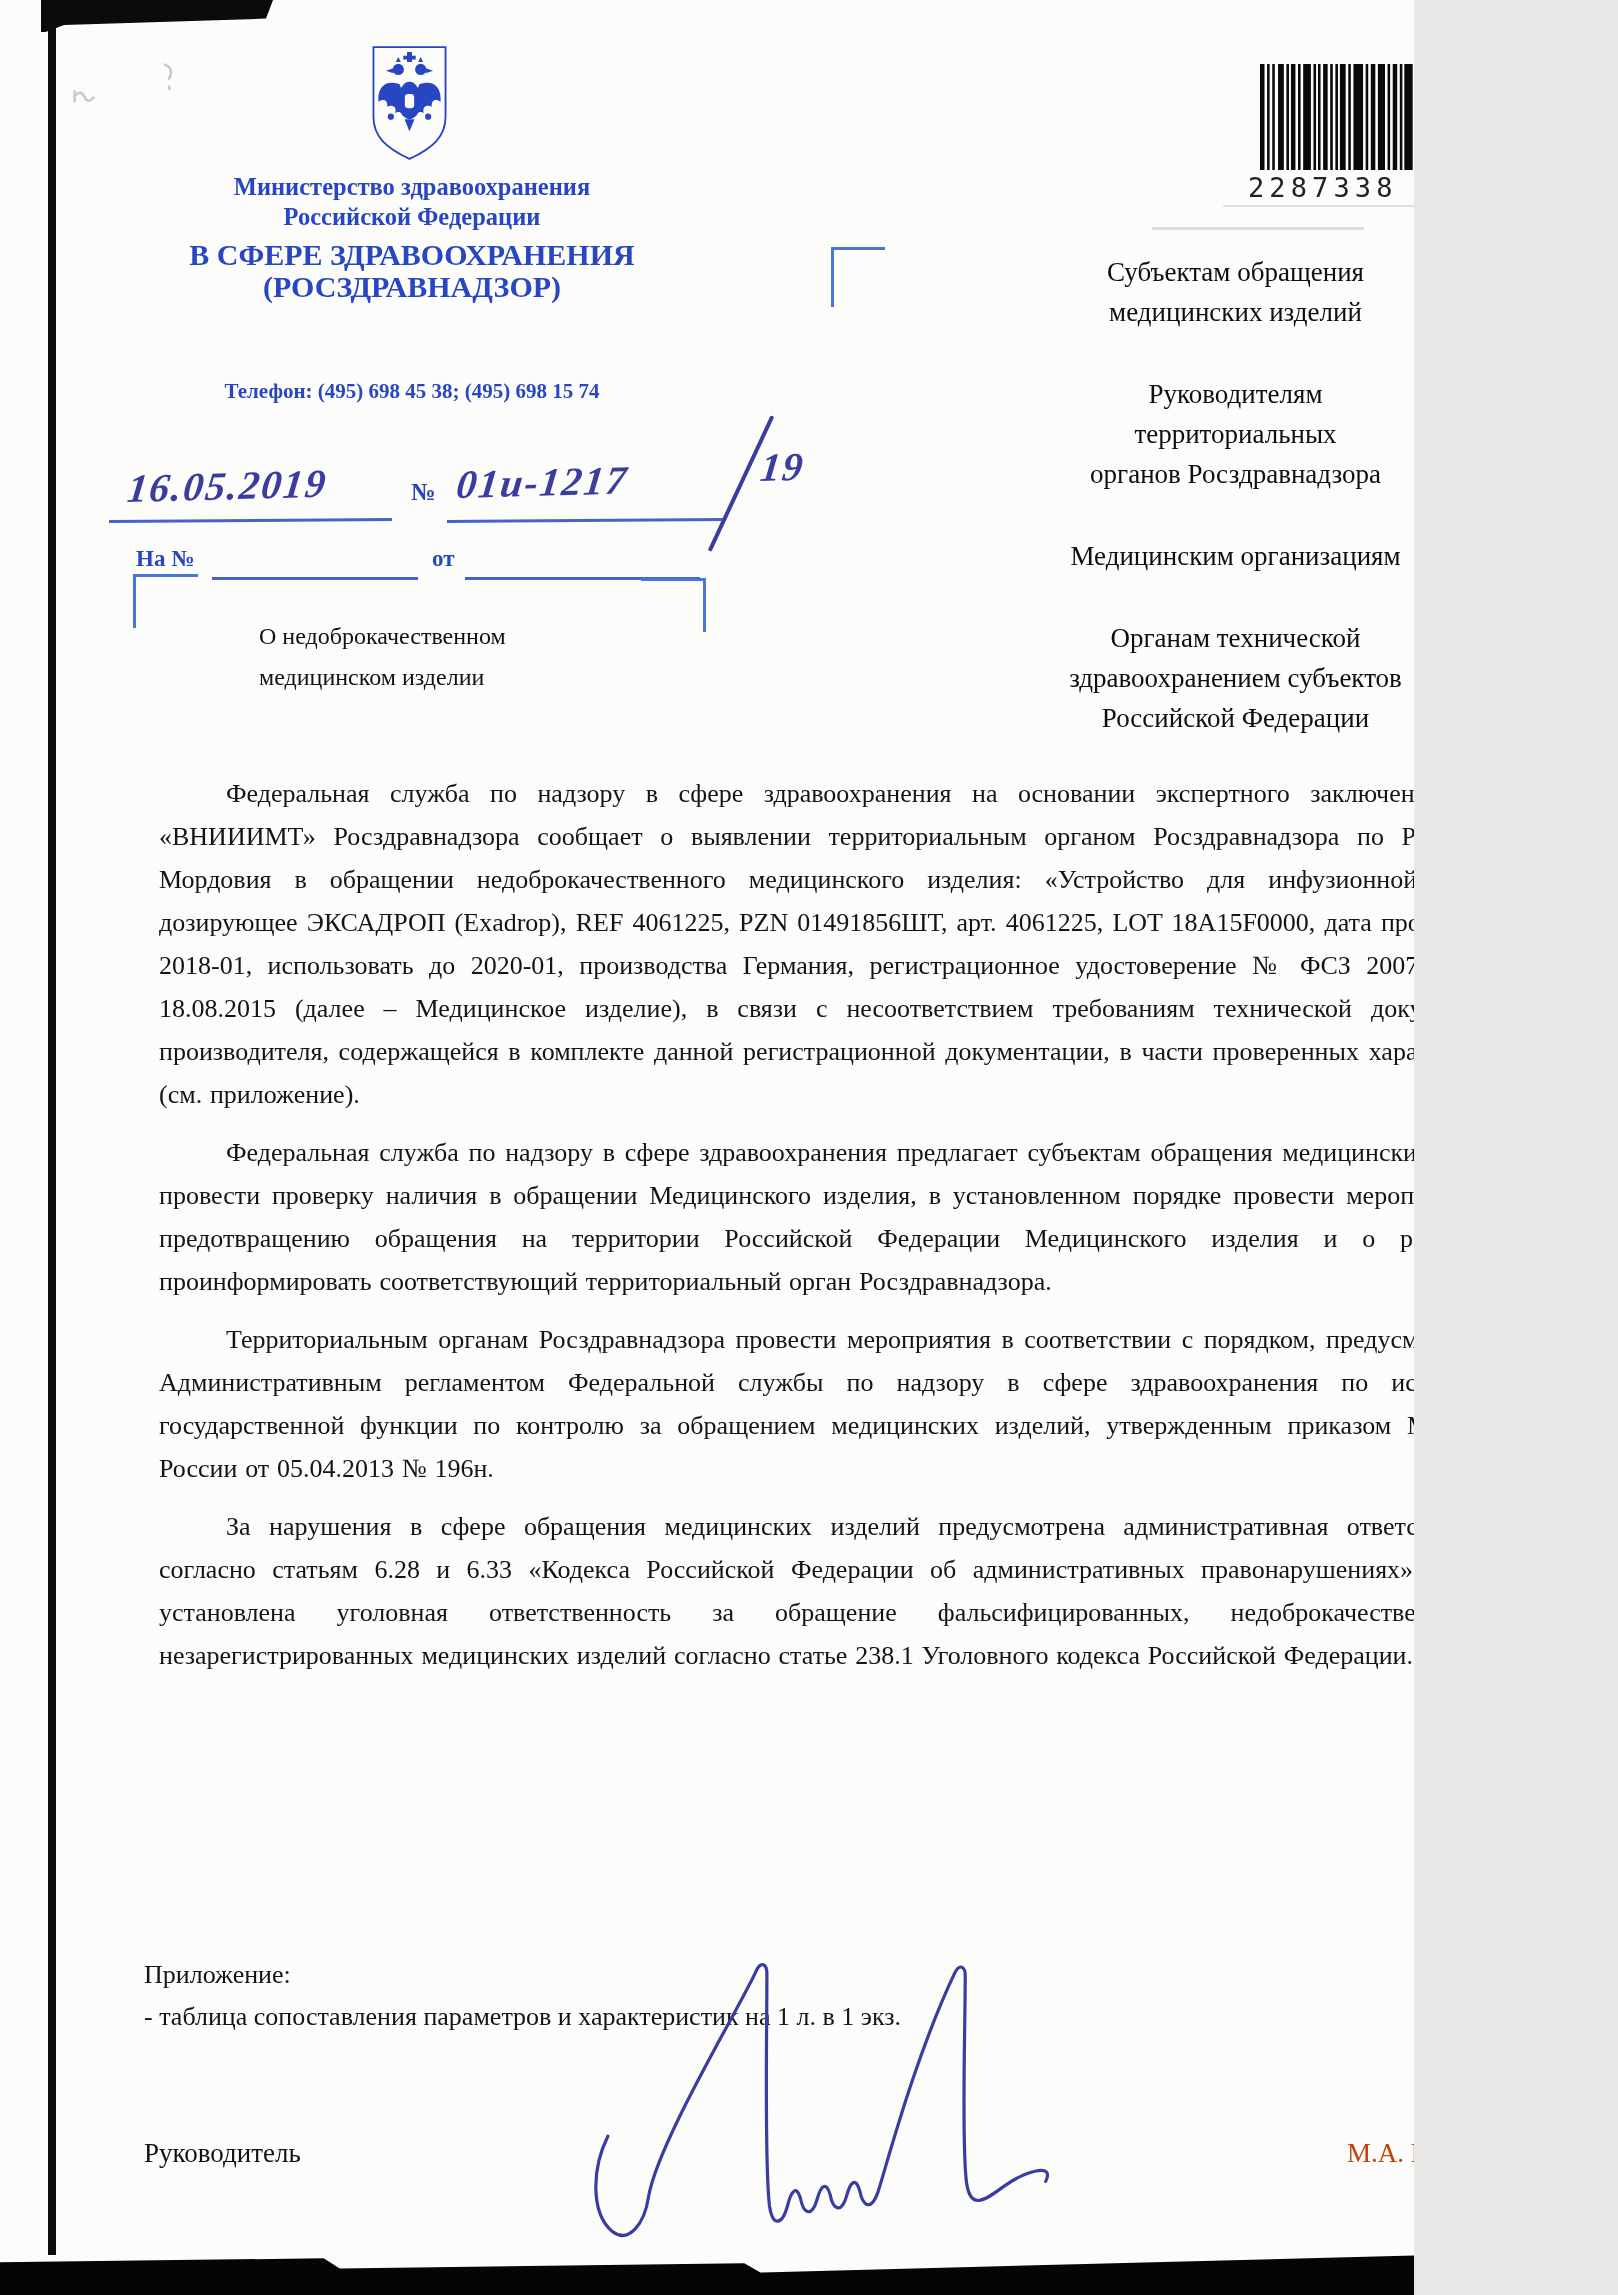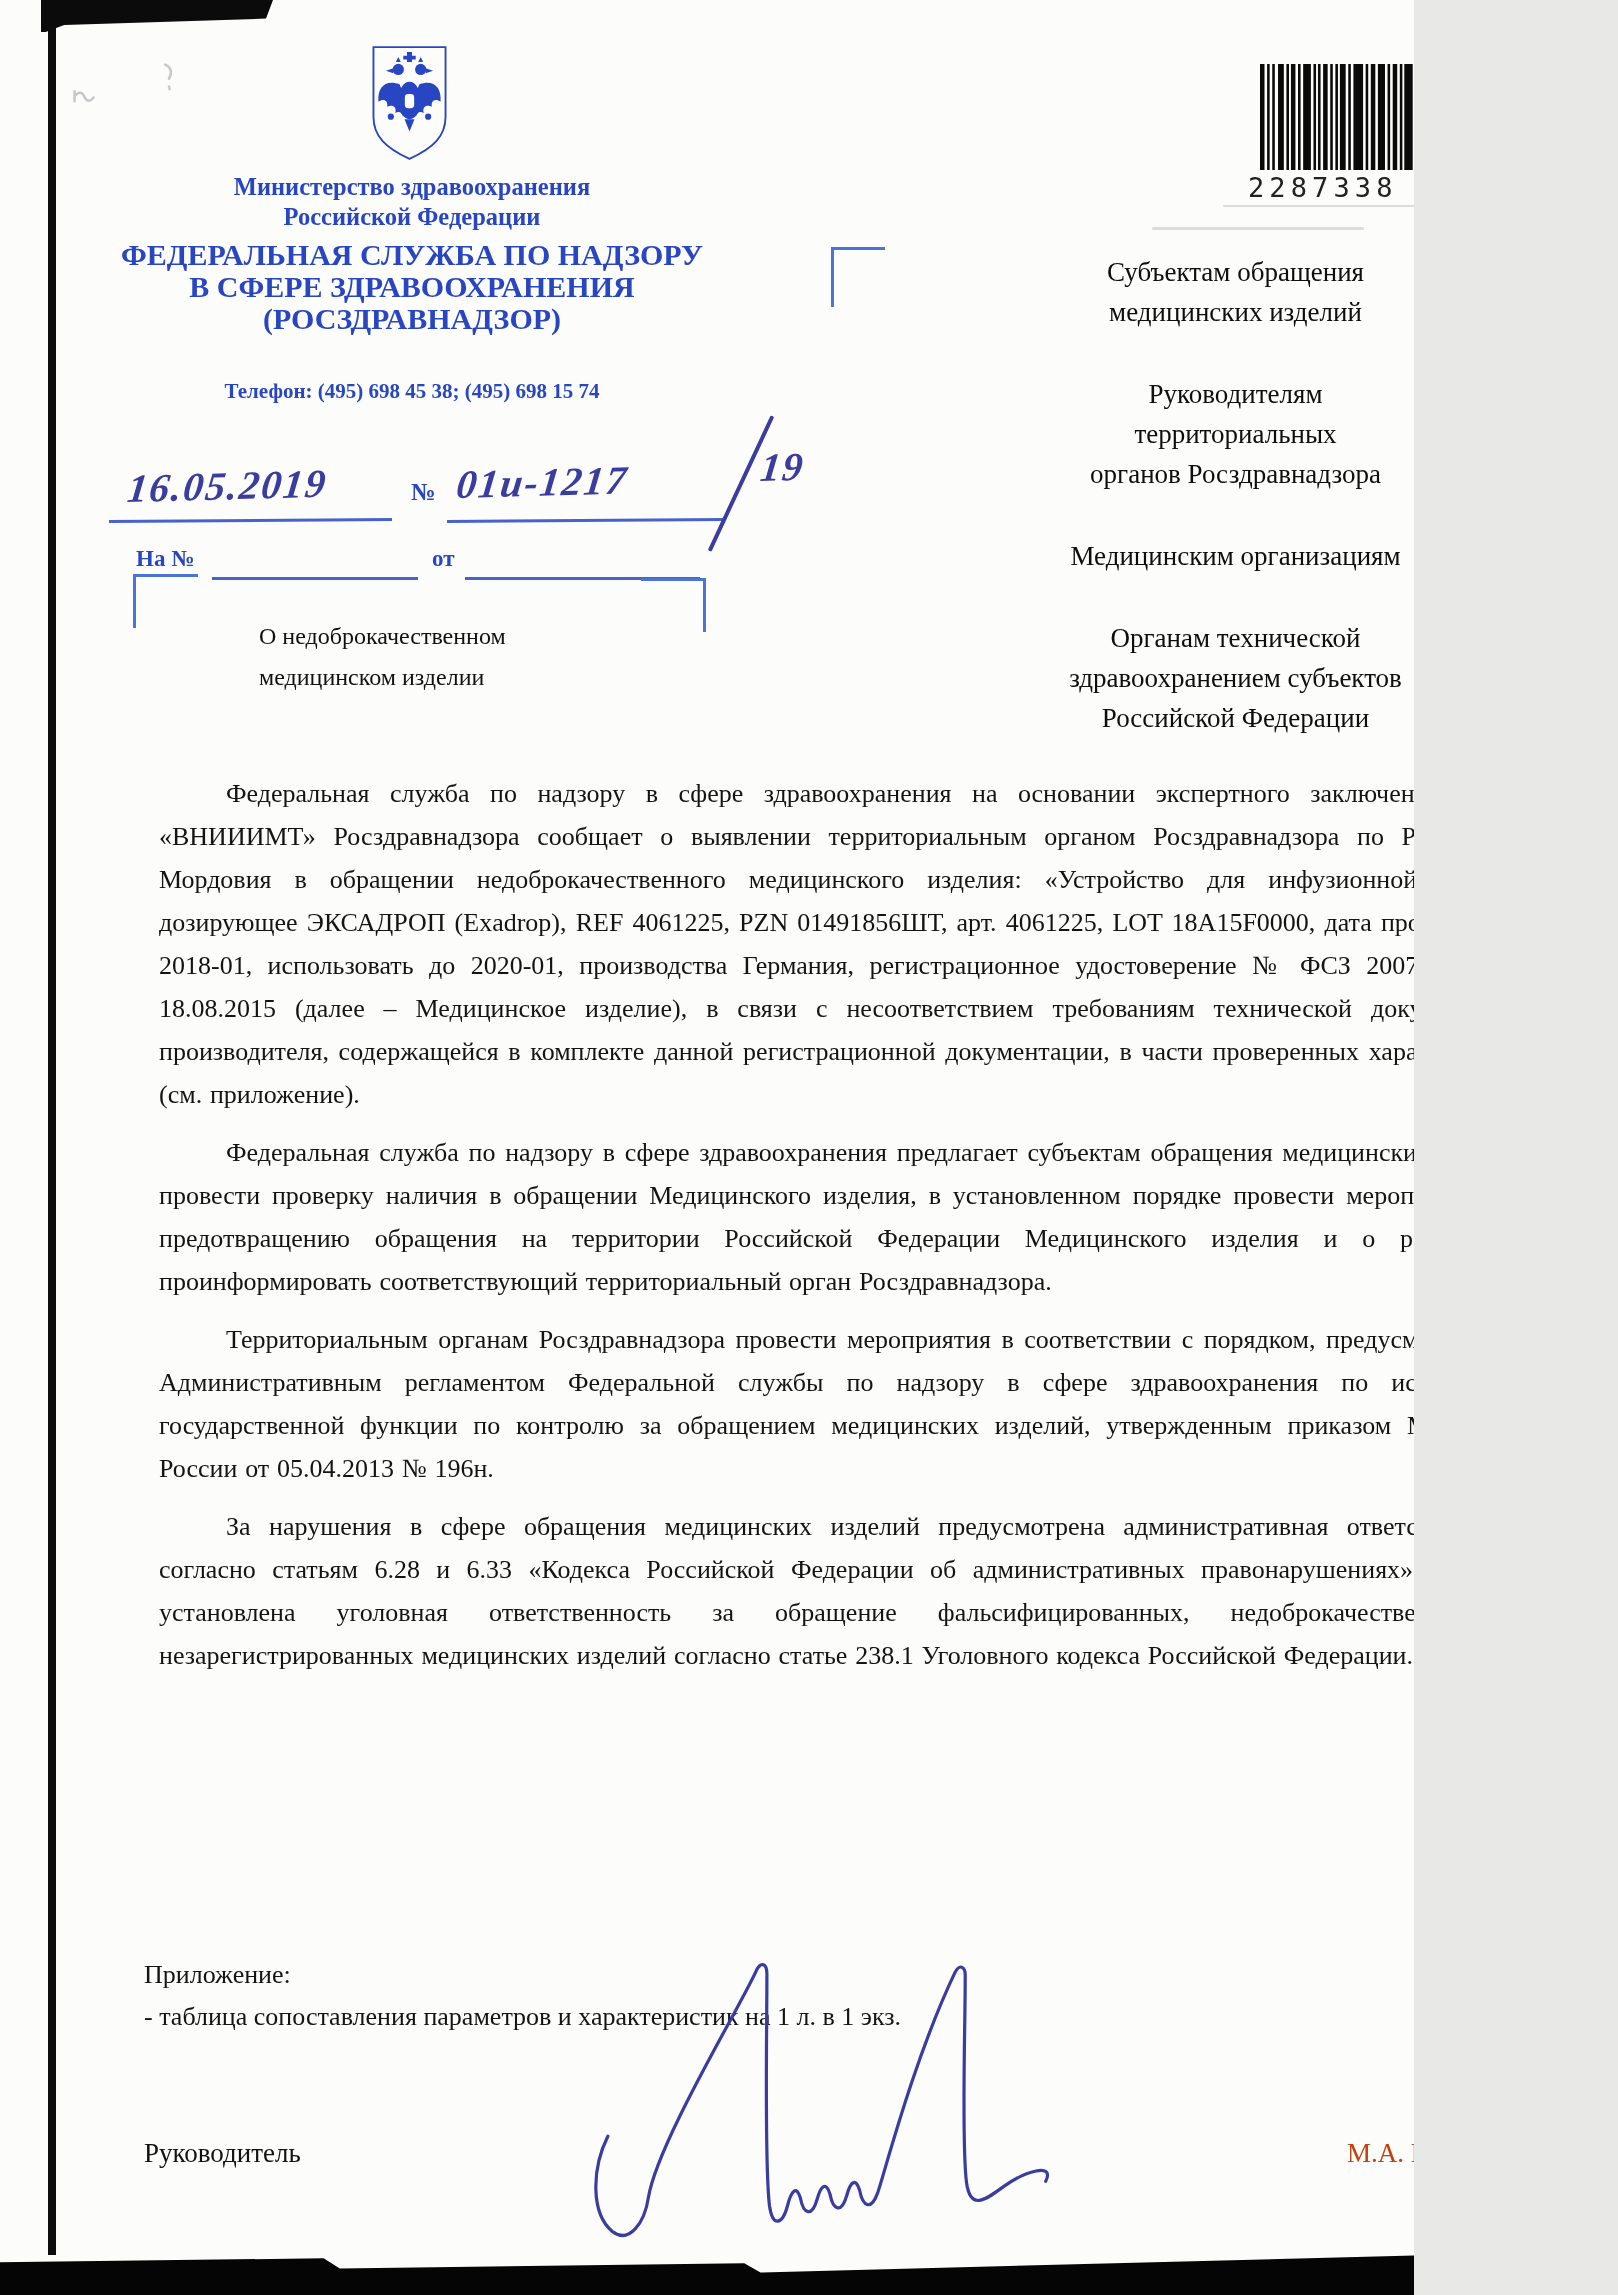--- a/index.html
+++ b/index.html
@@ -101,21 +101,20 @@
       <circle cx="100" cy="118" r="5" stroke="none"></circle>
     </g>
     <rect x="61" y="80" width="18" height="26" rx="7" fill="#fcfcfa" stroke="#2946c2" stroke-width="3"></rect>
   </svg>
 
   <div class="lh lh-ministry">
     <div>Министерство здравоохранения</div>
     <div>Российской Федерации</div>
   </div>
   <div class="lh lh-service">
-    <div>ФЕДЕРАЛЬНАЯ СЛУЖБА ПО НАДЗОРУ</div>
     <div>В СФЕРЕ ЗДРАВООХРАНЕНИЯ</div>
     <div>(РОСЗДРАВНАДЗОР)</div>
   </div>
   <div class="lh lh-contact">
     <div>Телефон: (495) 698 45 38; (495) 698 15 74</div>
   </div>
 
   <div class="ref-date hand ink">16.05.2019</div>
   <div class="ref-no-sign">№</div>
   <div class="ref-number hand ink">01и-1217</div>

